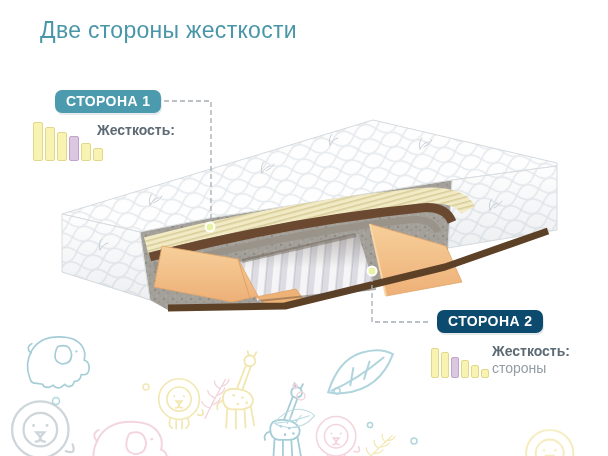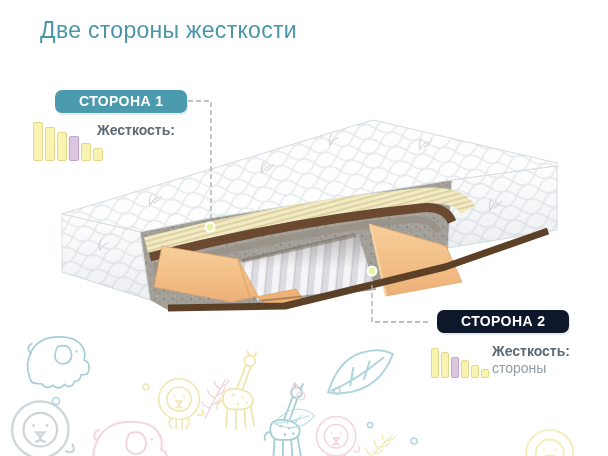--- a/index.html
+++ b/index.html
@@ -6,21 +6,21 @@
   .canvas{
     position:relative;width:608px;height:456px;overflow:hidden;background:#ffffff;
     font-family:"Liberation Sans",sans-serif;
   }
   .canvas svg.scene{position:absolute;left:0;top:0;}
   .page-title{
     position:absolute;left:40px;top:17px;font-size:23px;font-weight:400;
     letter-spacing:.3px;white-space:nowrap;
   }
   .badge{
-    position:absolute;height:23px;line-height:23px;padding:0 24px;border-radius:7px;
+    position:absolute;height:23px;line-height:23px;padding:0 11px;border-radius:7px;
     color:#fff;font-size:14px;font-weight:700;letter-spacing:.4px;white-space:nowrap;
     box-shadow:1px 2px 0 rgba(120,140,150,.18);
   }
   .badge-1{left:55px;top:90px;}
   .badge-2{left:437px;top:310px;}
   .firm-bars{position:absolute;display:flex;align-items:flex-end;}
   .firm-bars-1{left:33px;top:121px;height:40px;gap:2px;}
   .firm-bars-2{left:431px;top:347px;height:31px;gap:2px;}
   .firm-bars .bar{border-radius:2px;border-style:solid;border-width:1px;box-sizing:border-box;}
   .firm-bars-1 .bar{width:10px;}
@@ -187,21 +187,21 @@
       <polyline points="156,101 211,101 211,221" fill="none" stroke="#a6adb3" stroke-width="1.3" stroke-dasharray="5 3"></polyline>
       <polyline points="372,277 372,322 429,322" fill="none" stroke="#a6adb3" stroke-width="1.3" stroke-dasharray="5 3"></polyline>
       <circle cx="210" cy="227" r="4.5" fill="#e9f3a6" stroke="#ffffff" stroke-width="2"></circle>
       <circle cx="372" cy="271" r="4.5" fill="#e9f3a6" stroke="#ffffff" stroke-width="2"></circle>
     </g>
   </svg>
 
   <div class="page-title" style="color: rgb(74, 150, 169);">Две стороны жесткости</div>
 
   <div class="badge badge-1" style="background: rgb(75, 154, 173); color: rgb(255, 255, 255);">СТОРОНА 1</div>
-  <div class="badge badge-2" style="background: #0f172a; color: rgb(255, 255, 255);">СТОРОНА 2</div>
+  <div class="badge badge-2" style="background: #0c4a6e; color: rgb(255, 255, 255);">СТОРОНА 2</div>
 
   <div class="firm-bars firm-bars-1">
       <div class="bar" style="height: 39px; background: rgb(248, 243, 176); border-color: rgb(226, 216, 140);"></div>
       <div class="bar" style="height: 34px; background: rgb(248, 243, 176); border-color: rgb(226, 216, 140);"></div>
       <div class="bar" style="height: 29px; background: rgb(248, 243, 176); border-color: rgb(226, 216, 140);"></div>
       <div class="bar" style="height: 25px; background: rgb(220, 199, 224); border-color: rgb(194, 163, 203);"></div>
       <div class="bar" style="height: 18px; background: rgb(248, 243, 176); border-color: rgb(226, 216, 140);"></div>
       <div class="bar" style="height: 13px; background: rgb(248, 243, 176); border-color: rgb(226, 216, 140);"></div>
     </div>
   <div class="firm-text firm-text-1">

